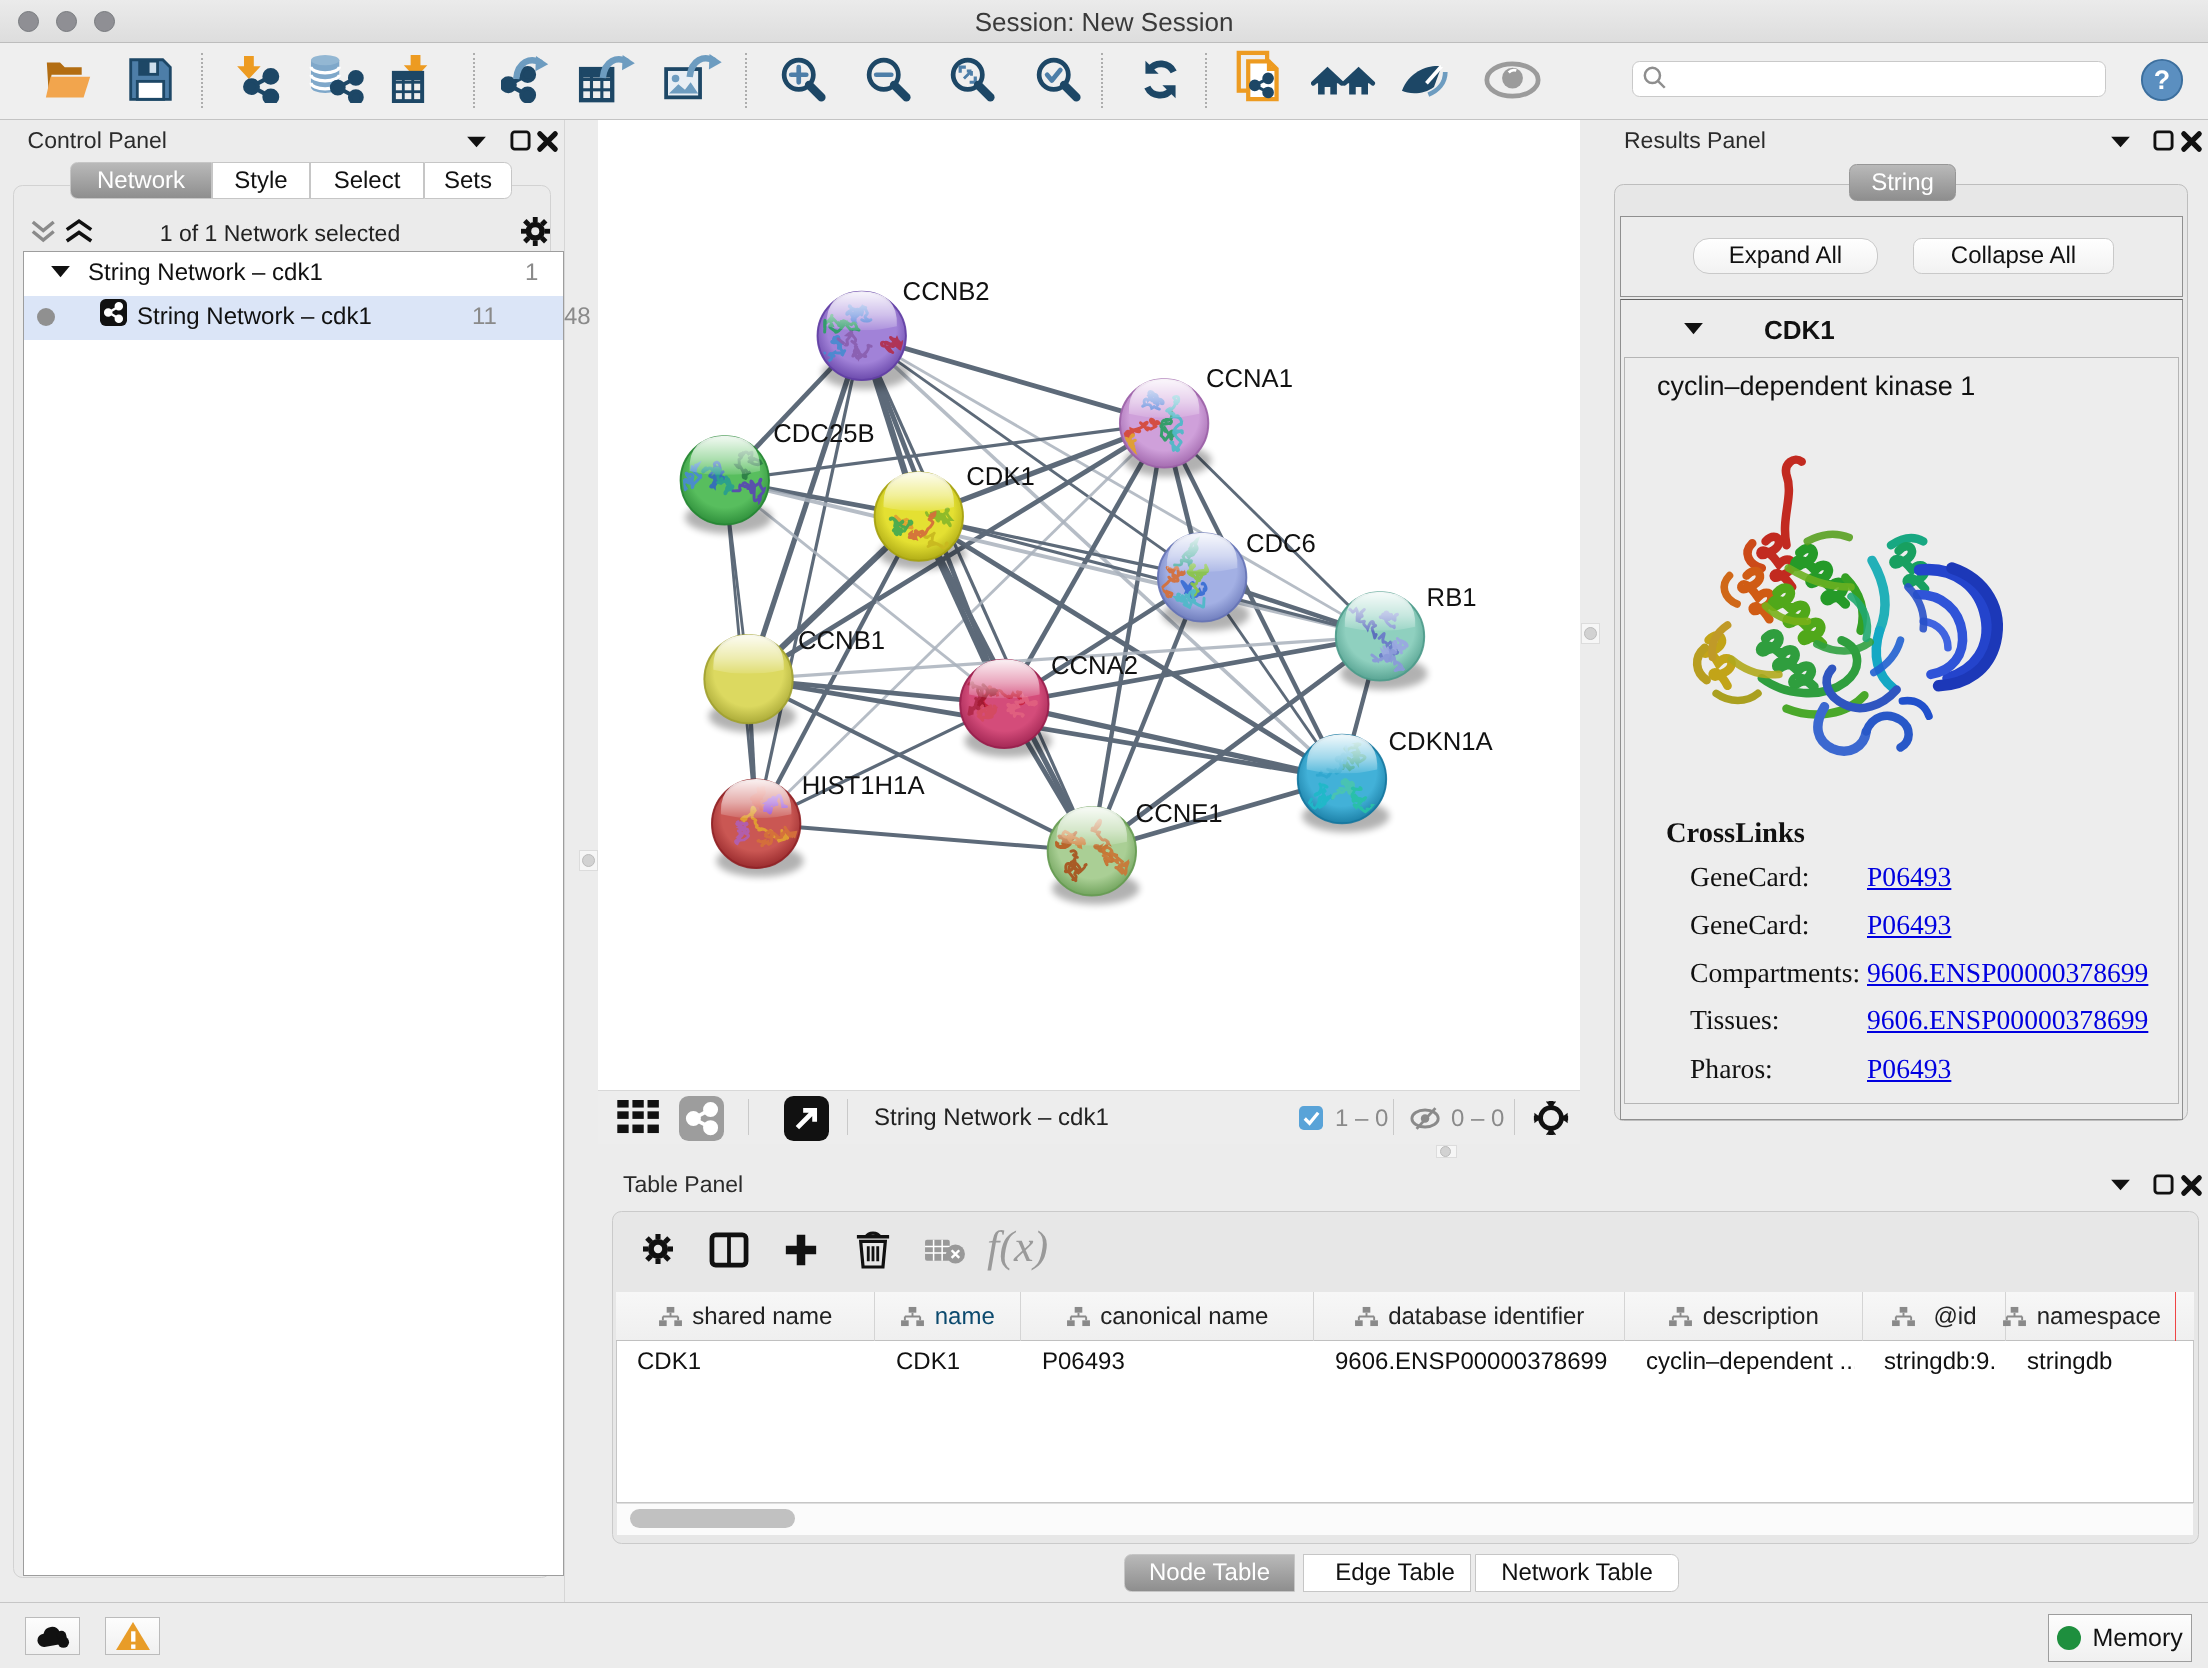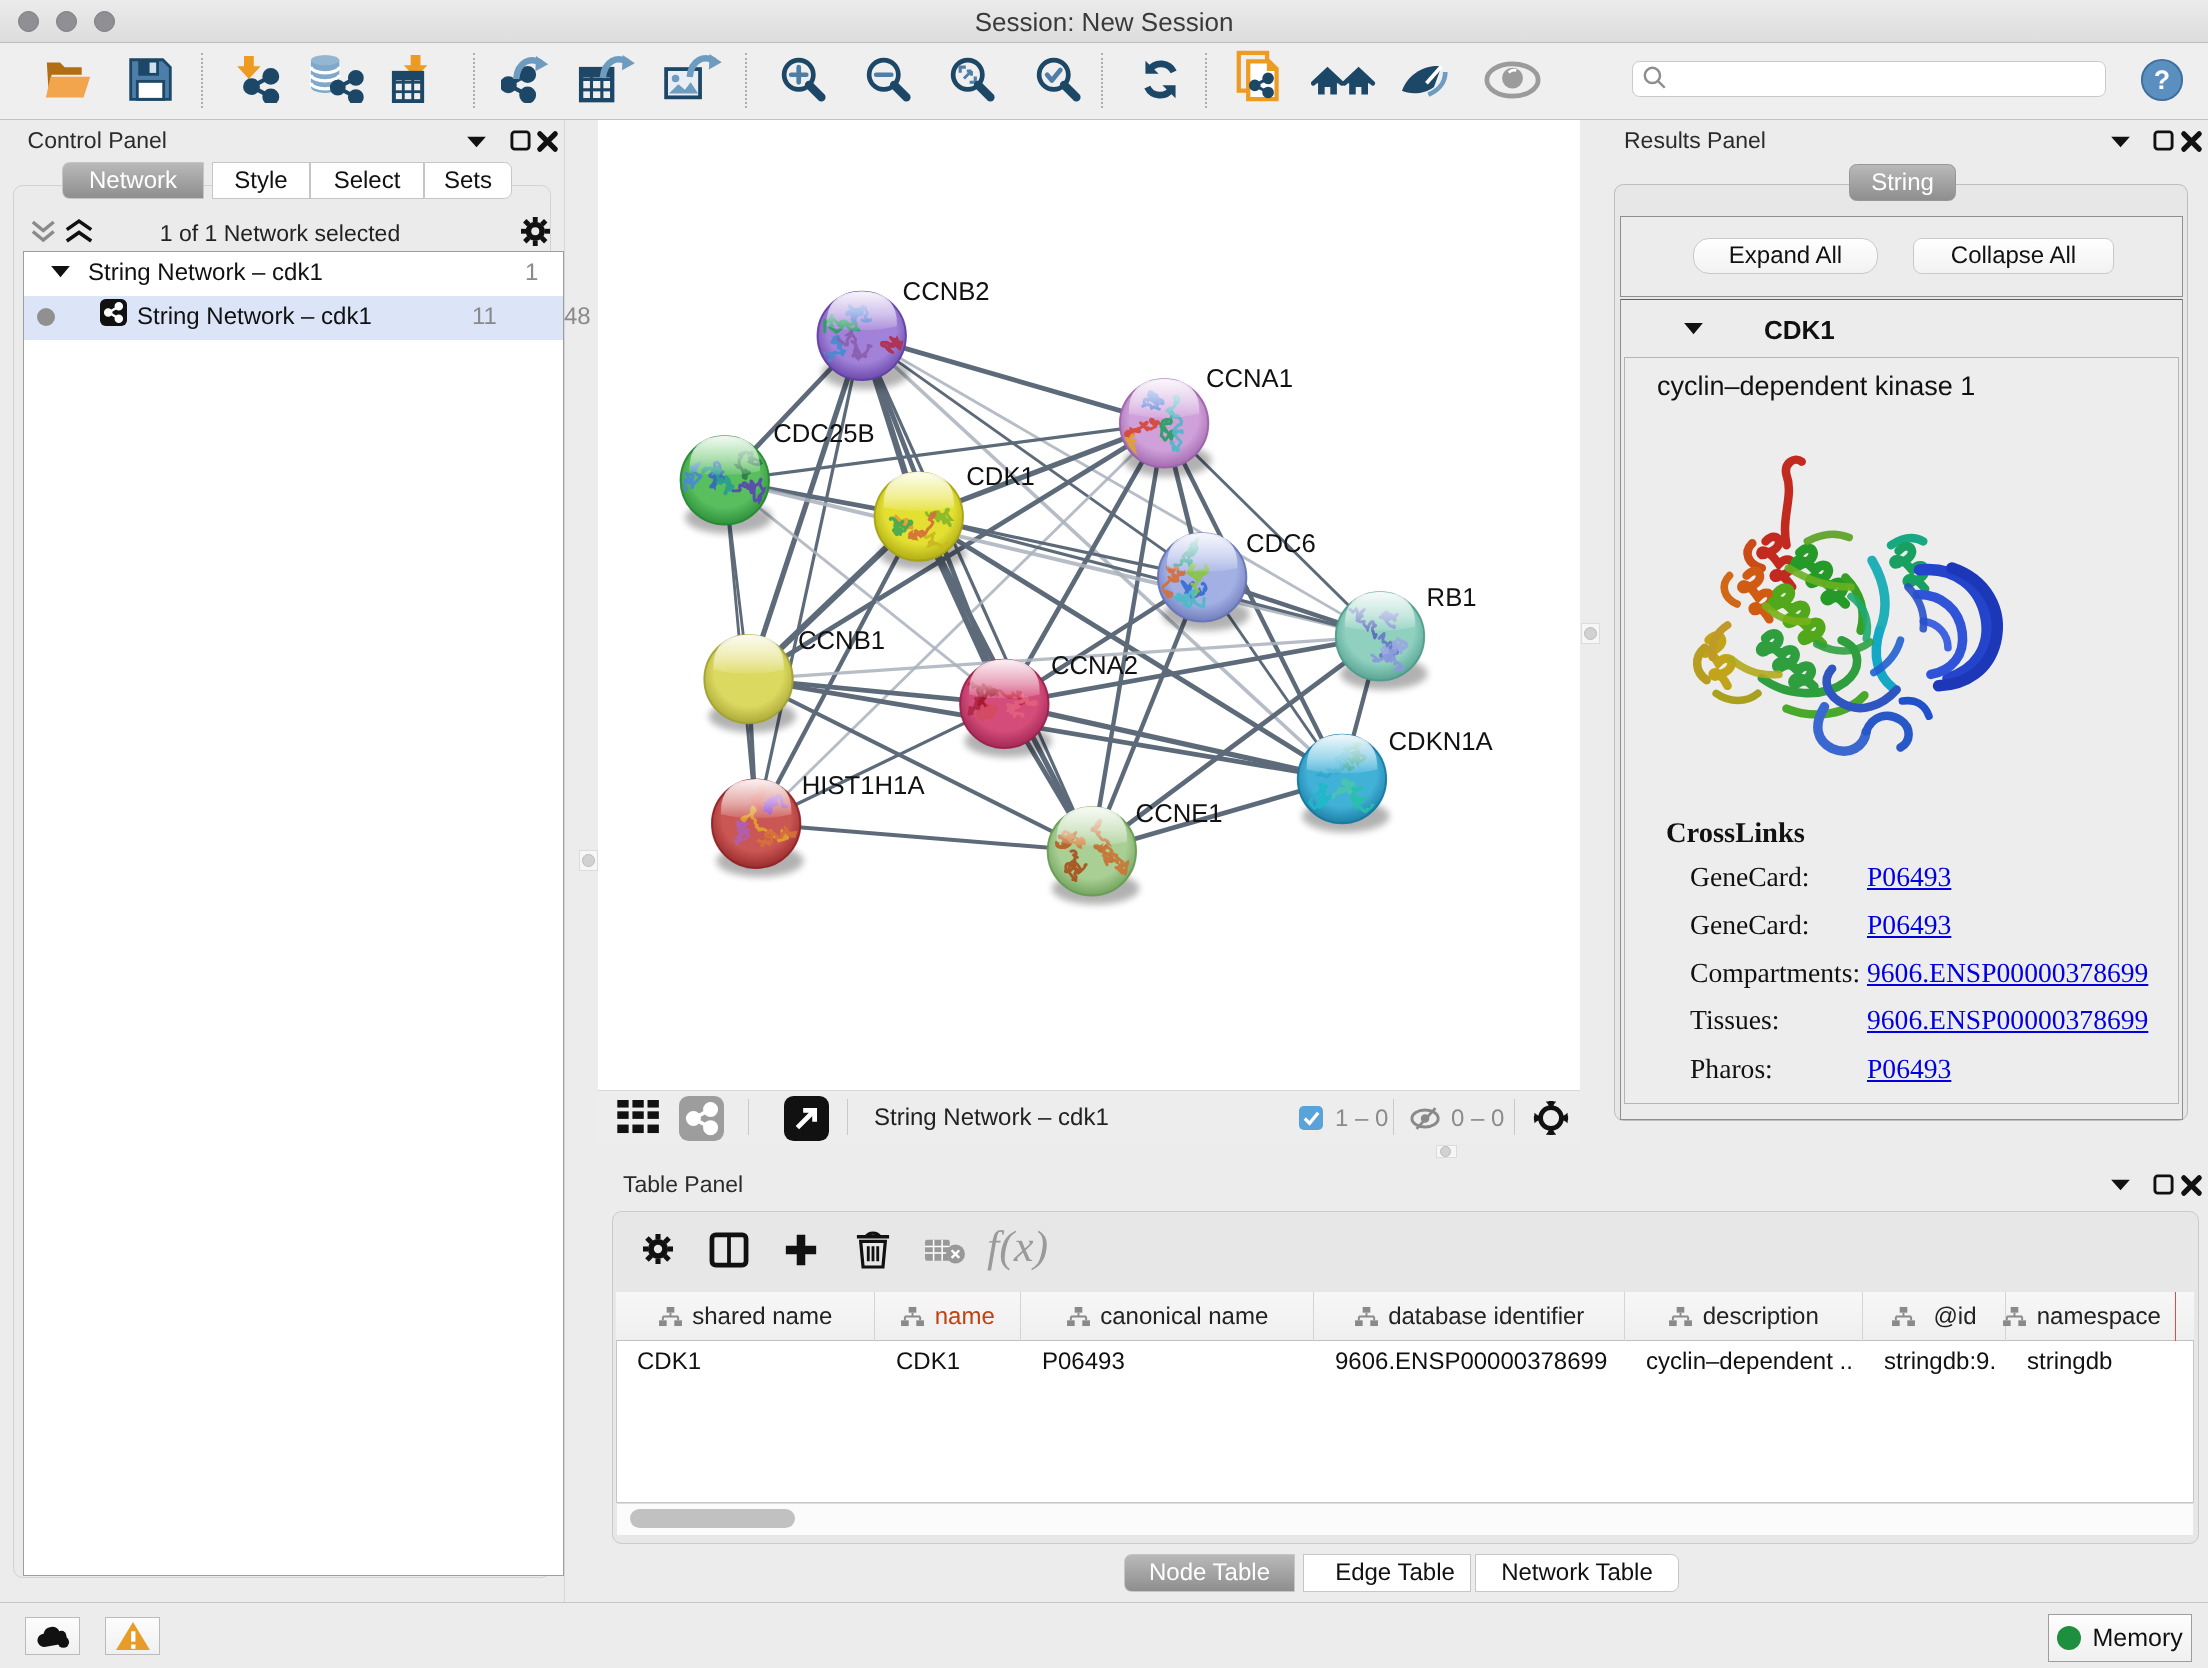--- a/index.html
+++ b/index.html
@@ -163,21 +163,21 @@
 <div style="position:absolute;left:464px;top:134px;"><svg width="25" height="15" viewBox="0 0 26 16">
       <path d="M3 3 h20 l-10 11 z" fill="#111"></path>
     </svg></div>
 <div style="position:absolute;left:510px;top:130px;"><svg width="21" height="21" viewBox="0 0 22 22">
       <rect x="2" y="2" width="18" height="18" rx="3" fill="none" stroke="#111" stroke-width="3"></rect>
     </svg></div>
 <div style="position:absolute;left:536px;top:130px;"><svg width="23" height="23" viewBox="0 0 24 24">
       <path d="M4 4 L20 20 M20 4 L4 20" stroke="#111" stroke-width="5.5" stroke-linecap="round"></path>
     </svg></div>
 <div style="position:absolute;left:13.3px;top:185px;width:538px;height:1393px;background:#ebebeb;border:1px solid #d2d2d2;border-radius:9.5px;box-sizing:border-box;"></div>
-<div style="position:absolute;left:62px;top:162px;width:142px;height:37px;background:linear-gradient(#b9b9b9,#8e8e8e);color:#fff;border-radius:7.6px 0 0 7.6px;border:1px solid #c6c6c6;box-sizing:border-box;display:flex;align-items:center;justify-content:center;font-size:24px;">Network</div>
+<div style="position:absolute;left:70px;top:162px;width:142px;height:37px;background:linear-gradient(#b9b9b9,#8e8e8e);color:#fff;border-radius:7.6px 0 0 7.6px;border:1px solid #c6c6c6;box-sizing:border-box;display:flex;align-items:center;justify-content:center;font-size:24px;">Network</div>
 <div style="position:absolute;left:212px;top:162px;width:98px;height:37px;background:#fff;color:#111;border:1px solid #c6c6c6;box-sizing:border-box;display:flex;align-items:center;justify-content:center;font-size:24px;">Style</div>
 <div style="position:absolute;left:310px;top:162px;width:114px;height:37px;background:#fff;color:#111;border:1px solid #c6c6c6;box-sizing:border-box;display:flex;align-items:center;justify-content:center;font-size:24px;">Select</div>
 <div style="position:absolute;left:424px;top:162px;width:88px;height:37px;background:#fff;color:#111;border-radius:0 7.6px 7.6px 0;border:1px solid #c6c6c6;box-sizing:border-box;display:flex;align-items:center;justify-content:center;font-size:24px;">Sets</div>
 <div style="position:absolute;left:28.5px;top:219px;"><svg width="28.5" height="25" viewBox="0 0 30 26">
       <path d="M4 3 l11 9 l11 -9 M4 13 l11 9 l11 -9" stroke="#8a8a8a" stroke-width="3.6" fill="none"></path>
     </svg></div>
 <div style="position:absolute;left:63px;top:218px;"><svg width="32" height="27" viewBox="0 0 34 28">
       <path d="M4 12 L17 3 L30 12 M4 24 L17 15 L30 24" stroke="#111" stroke-width="3.8" fill="none"></path>
     </svg></div>
 <div style="position:absolute;left:23px;top:220px;width:514px;text-align:center;font-size:23px;color:#222;">1 of 1 Network selected</div>
@@ -728,21 +728,21 @@
 <div style="position:absolute;left:616px;top:1292px;width:259px;height:49px;border-right:1px solid #d4d4d4;box-sizing:border-box;display:flex;align-items:center;justify-content:center;gap:9.5px;font-size:24px;color:#222;overflow:hidden;">
     <svg width="25" height="21" viewBox="0 0 26 22">
       <rect x="9" y="1" width="8" height="6" fill="#8a8a8a"></rect>
       <path d="M13 7 v4 M5 11 h16 M5 11 v4 M21 11 v4" stroke="#8a8a8a" stroke-width="2" fill="none"></path>
       <rect x="1" y="15" width="8" height="6" fill="#8a8a8a"></rect>
       <rect x="17" y="15" width="8" height="6" fill="#8a8a8a"></rect>
     </svg>
     <span>shared name</span>
   </div>
 <div style="position:absolute;left:637px;top:1348px;font-size:24px;color:#111;white-space:nowrap;overflow:hidden;max-width:230px;">CDK1</div>
-<div style="position:absolute;left:875px;top:1292px;width:146px;height:49px;border-right:1px solid #d4d4d4;box-sizing:border-box;display:flex;align-items:center;justify-content:center;gap:9.5px;font-size:24px;color:#c2410c;overflow:hidden;">
+<div style="position:absolute;left:875px;top:1292px;width:146px;height:49px;border-right:1px solid #d4d4d4;box-sizing:border-box;display:flex;align-items:center;justify-content:center;gap:9.5px;font-size:24px;color:#0c4a6e;overflow:hidden;">
     <svg width="25" height="21" viewBox="0 0 26 22">
       <rect x="9" y="1" width="8" height="6" fill="#8a8a8a"></rect>
       <path d="M13 7 v4 M5 11 h16 M5 11 v4 M21 11 v4" stroke="#8a8a8a" stroke-width="2" fill="none"></path>
       <rect x="1" y="15" width="8" height="6" fill="#8a8a8a"></rect>
       <rect x="17" y="15" width="8" height="6" fill="#8a8a8a"></rect>
     </svg>
     <span>name</span>
   </div>
 <div style="position:absolute;left:896px;top:1348px;font-size:24px;color:#111;white-space:nowrap;overflow:hidden;max-width:118px;">CDK1</div>
 <div style="position:absolute;left:1021px;top:1292px;width:293px;height:49px;border-right:1px solid #d4d4d4;box-sizing:border-box;display:flex;align-items:center;justify-content:center;gap:9.5px;font-size:24px;color:#222;overflow:hidden;">

